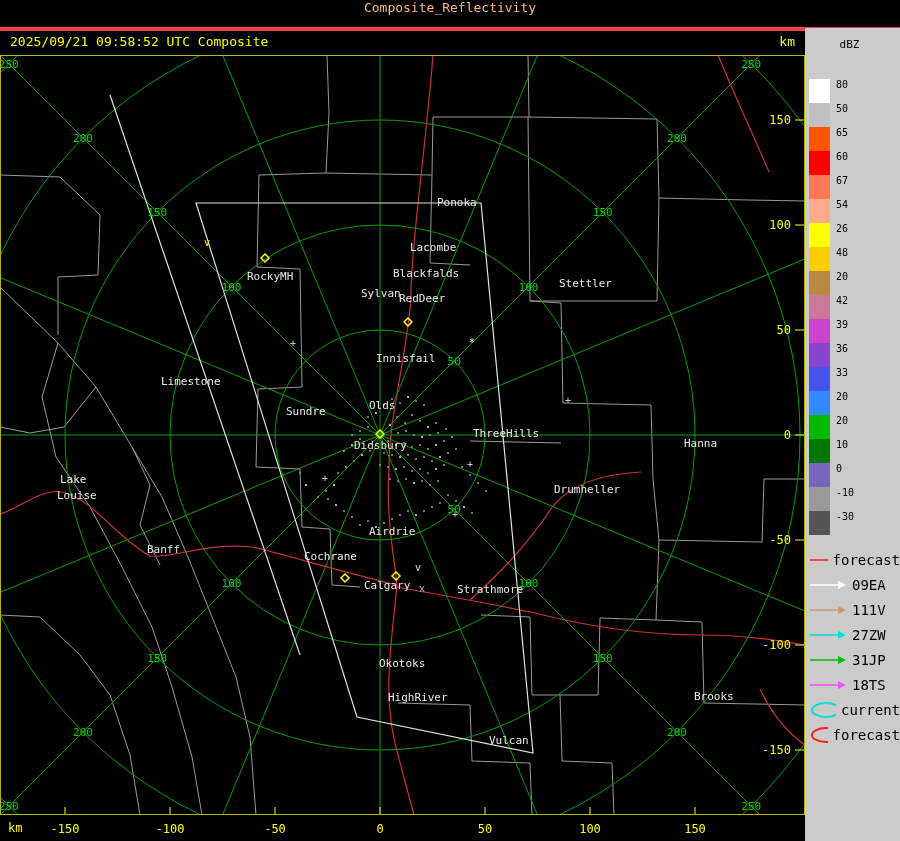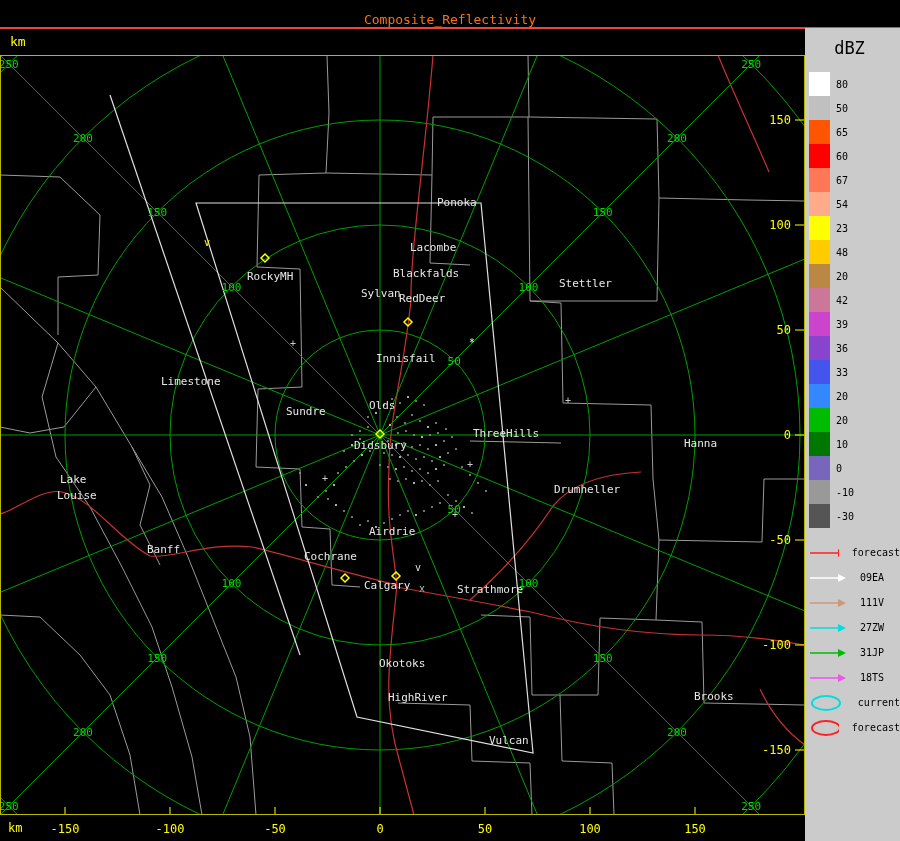--- a/index.html
+++ b/index.html
@@ -1,47 +1,48 @@
 <!DOCTYPE html>
 <html><head>
 <meta charset="utf-8">
 <style>
   html,body{margin:0;padding:0;background:#000;}
   body{width:900px;height:841px;position:relative;overflow:hidden;
        font-family:"DejaVu Sans Mono", monospace;}
   .header{position:absolute;left:0;top:0;width:900px;height:27px;
-          border-bottom:2px solid #ef4444;display:flex;align-items:flex-end;
-          justify-content:center;color:#f97316;font-size:13px;background:#000;}
+          border-bottom:4px solid #ef4444;display:flex;align-items:flex-start;
+          justify-content:center;color:#fdba74;font-size:13px;background:#000;}
   .map-header{position:absolute;left:0;top:28px;width:805px;height:27px;
           color:#ffff00;font-size:13px;display:flex;align-items:center;
           justify-content:space-between;padding:0 10px;box-sizing:border-box;}
   .map-wrap{position:absolute;left:0;top:55px;width:805px;height:760px;background:#000;}
   svg{display:block;}
   .bottom-strip{position:absolute;left:0;top:815px;width:805px;height:26px;
           color:#ffff00;font-size:12px;background:#000;}
   .bottom-strip .unit{position:absolute;left:8px;top:6px;}
   .tick-label{position:absolute;top:7px;transform:translateX(-50%);}
   .sidebar{position:absolute;left:805px;top:28px;width:95px;height:813px;
           background:#cbcbcb;box-sizing:border-box;padding:2px 0 0 4px;color:#000;}
-  .cb-title{font-size:17px;text-align:center;margin:8px 10px 14px 0;}
-  .cb-row{display:flex;align-items:center;height:24px;}
+  .cb-title{font-size:11px;text-align:center;margin:8px 10px 28px 0;}
+  .cb-row{display:flex;height:24px;}
   .cb-swatch{width:21px;height:24px;flex:0 0 21px;}
   .cb-label{font-size:10px;margin-left:6px;}
   .lg{margin-top:12px;}
   .lg-row{display:flex;align-items:center;height:25px;}
-  .lg-label{font-size:10px;margin-left:13px;}
+  .lg-label{font-size:14px;margin-left:5px;}
 </style>
 </head>
 <body>
 
 <div class="header">
   <span>Composite_Reflectivity</span>
 </div>
 
 <div class="map-header">
+  <span>2025/09/21 09:58:52 UTC Composite</span>
   <span>km</span>
 </div>
 
 <div class="map-wrap">
   <svg width="805" height="760" viewBox="0 0 805 760">
       <path d="M 327,0 L 329,58 L 326,118" fill="none" stroke="#9a9a9a" stroke-width="1"></path>
       <path d="M 326,118 L 259,120 L 257,212 L 300,214" fill="none" stroke="#9a9a9a" stroke-width="1"></path>
       <path d="M 326,118 L 432,120 L 433,62 L 529,62 L 528,0" fill="none" stroke="#9a9a9a" stroke-width="1"></path>
       <path d="M 432,120 L 430,208 L 470,210" fill="none" stroke="#9a9a9a" stroke-width="1"></path>
       <path d="M 529,62 L 657,64 L 659,143 L 748,145 L 805,146" fill="none" stroke="#9a9a9a" stroke-width="1"></path>
@@ -302,21 +303,21 @@
       <div class="cb-row">
         <div class="cb-swatch" style="background: rgb(255, 119, 85);"></div>
         <div class="cb-label">67</div>
       </div>
       <div class="cb-row">
         <div class="cb-swatch" style="background: rgb(255, 170, 136);"></div>
         <div class="cb-label">54</div>
       </div>
       <div class="cb-row">
         <div class="cb-swatch" style="background: rgb(255, 255, 0);"></div>
-        <div class="cb-label">23</div>
+        <div class="cb-label">26</div>
       </div>
       <div class="cb-row">
         <div class="cb-swatch" style="background: rgb(255, 204, 0);"></div>
         <div class="cb-label">48</div>
       </div>
       <div class="cb-row">
         <div class="cb-swatch" style="background: rgb(187, 136, 68);"></div>
         <div class="cb-label">20</div>
       </div>
       <div class="cb-row">

